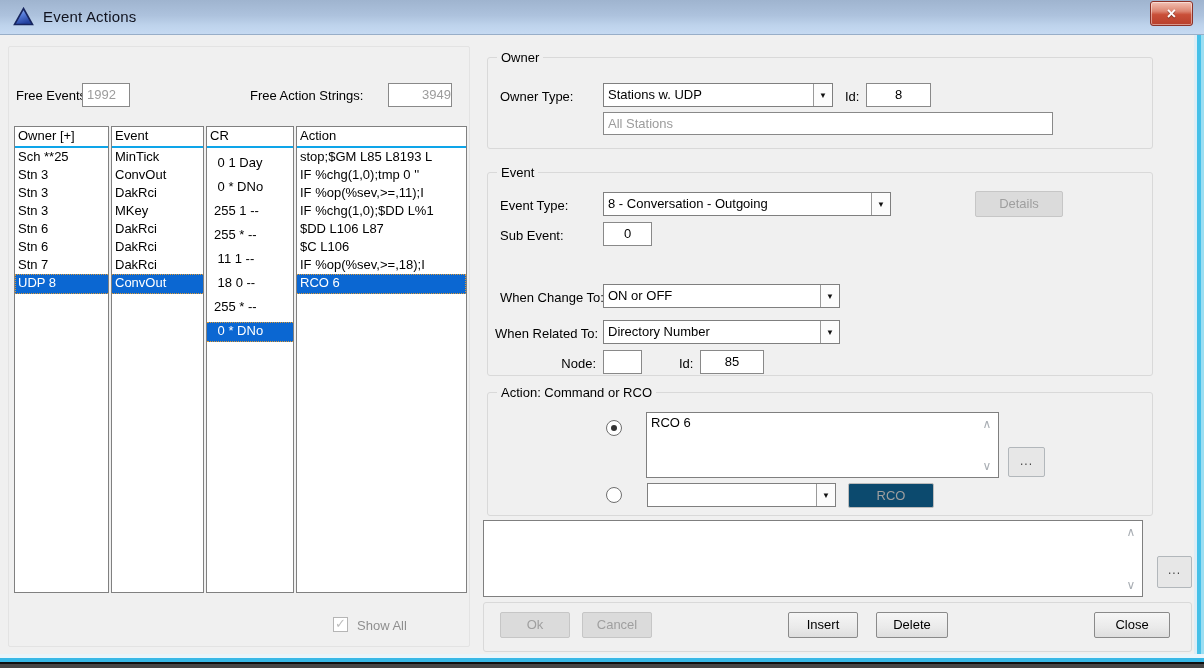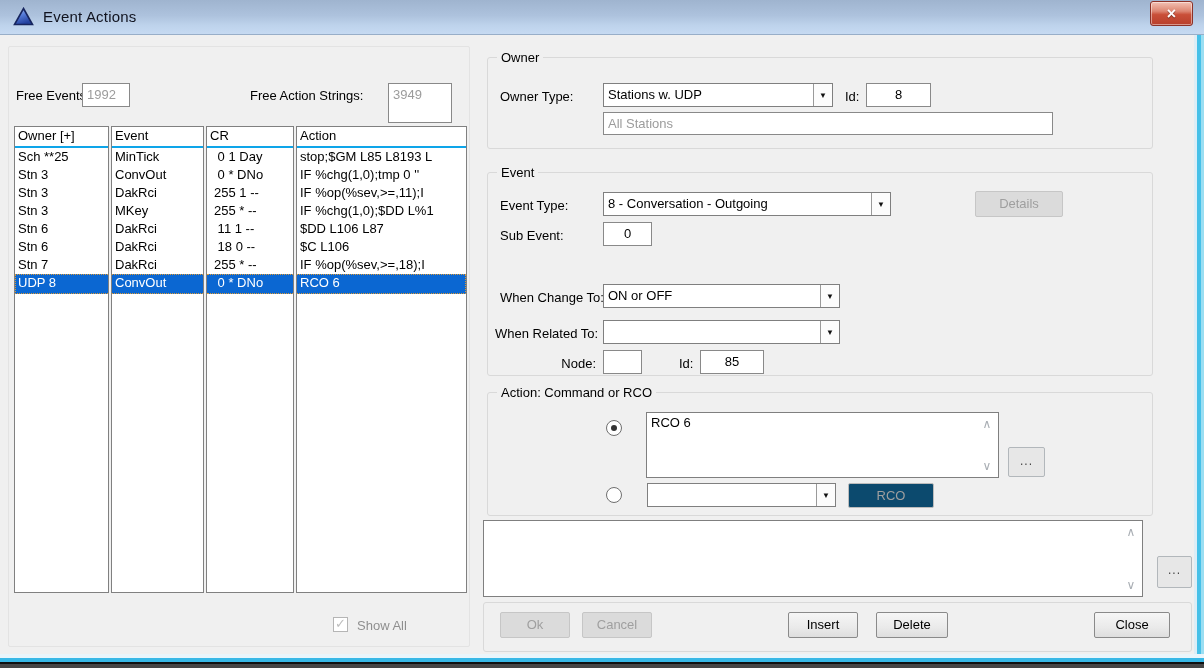--- a/index.html
+++ b/index.html
@@ -55,21 +55,21 @@
   .btn-en{background:linear-gradient(#f6f6f6,#eaeaea 60%,#dedede);border:1px solid #8a8a8a;color:#000;}
   .btn-dis{background:#dbdbdb;border:1px solid #c6c6c6;color:#9f9f9f;cursor:default;}
   .btn span{display:block;line-height:24px;}
   .dots-btn{background:#e7e7e7;border:1px solid #b2b7bb;border-radius:2px;cursor:pointer;}
   .dots-btn span{display:block;text-align:center;color:#444;font-size:12px;line-height:26px;letter-spacing:1px;}
 
   
   .tcol{top:126px;height:467px;background:#fff;border:1px solid #808080;overflow:hidden;}
   .thead{height:19px;line-height:18px;border-bottom:2px solid #0ea5e9;padding-left:3px;font-size:13px;color:#000;white-space:pre;}
   .tcell{height:18px;line-height:17px;padding-left:3px;font-size:13px;color:#000;white-space:pre;overflow:hidden;}
-  .tcell.crpad{padding-left:7px;}
+  .tcell.crpad{padding-left:7px;margin-top:6px;}
   .tcell.sel{background:#0b67d2;color:#fff;border-top:1px dotted #dd9a35;border-bottom:1px dotted #dd9a35;line-height:15px;}
   .tcell.selL{border-left:1px dotted #dd9a35;padding-left:2px;}
   .tcell.selR{border-right:1px dotted #dd9a35;}
 
   
   .checkbox{width:15px;height:15px;background:#fff;border:1px solid #b5b5b5;}
   .checkbox.checked::before{content:"✓";position:absolute;left:1px;top:-2px;font-size:13px;color:#bdbdbd;}
   .radio{width:16px;height:16px;border:1px solid #6f6f6f;border-radius:50%;background:#fff;cursor:pointer;}
   .radio .dot{position:absolute;left:4px;top:4px;width:6px;height:6px;border-radius:50%;background:#333;}
 
@@ -106,21 +106,21 @@
       <span class="close-x">×</span>
     </div>
   </div>
 
   <div class="abs leftframe"></div>
 
   <span class="abs lbl" style="left:16px;top:88px;">Free Events:</span>
   <div class="abs box pad dim" style="left:82px;top:83px;width:48px;height:24px;">1992</div>
 
   <span class="abs lbl" style="left:250px;top:88px;">Free Action Strings:</span>
-  <div class="abs box pad dim" style="left:388px;top:83px;width:64px;height:40px;">3949</div>
+  <div class="abs box pad dim" style="left:388px;top:83px;width:64px;height:24px;text-align:right;">3949</div>
 
   <div class="abs tcol" style="left:14px;width:95px;">
     <div class="thead">Owner [+]</div>
     <div class="tcell">Sch **25</div>
     <div class="tcell">Stn 3</div>
     <div class="tcell">Stn 3</div>
     <div class="tcell">Stn 3</div>
     <div class="tcell">Stn 6</div>
     <div class="tcell">Stn 6</div>
     <div class="tcell">Stn 7</div>
@@ -193,20 +193,21 @@
   <div class="abs box center" style="left:603px;top:222px;width:49px;height:24px;">0</div>
 
   <span class="abs lbl" style="left:500px;top:290px;">When Change To:</span>
   <div class="abs combo" style="left:603px;top:284px;width:237px;height:24px;">
     <span class="combo-text">ON or OFF</span>
     <span class="combo-arrow"></span>
   </div>
 
   <span class="abs lbl" style="left:495px;top:326px;">When Related To:</span>
   <div class="abs combo" style="left:603px;top:320px;width:237px;height:24px;">
+    <span class="combo-text">Directory Number</span>
     <span class="combo-arrow"></span>
   </div>
 
   <span class="abs lbl" style="left:556px;top:356px;width:40px;text-align:right;">Node:</span>
   <div class="abs box center" style="left:603px;top:350px;width:39px;height:24px;"></div>
   <span class="abs lbl" style="left:679px;top:356px;">Id:</span>
   <div class="abs box center" style="left:700px;top:350px;width:64px;height:24px;">85</div>
 
   <div class="abs groupbox" style="left:487px;top:392px;width:666px;height:124px;">
     <span class="grouplabel">Action: Command or RCO</span>

